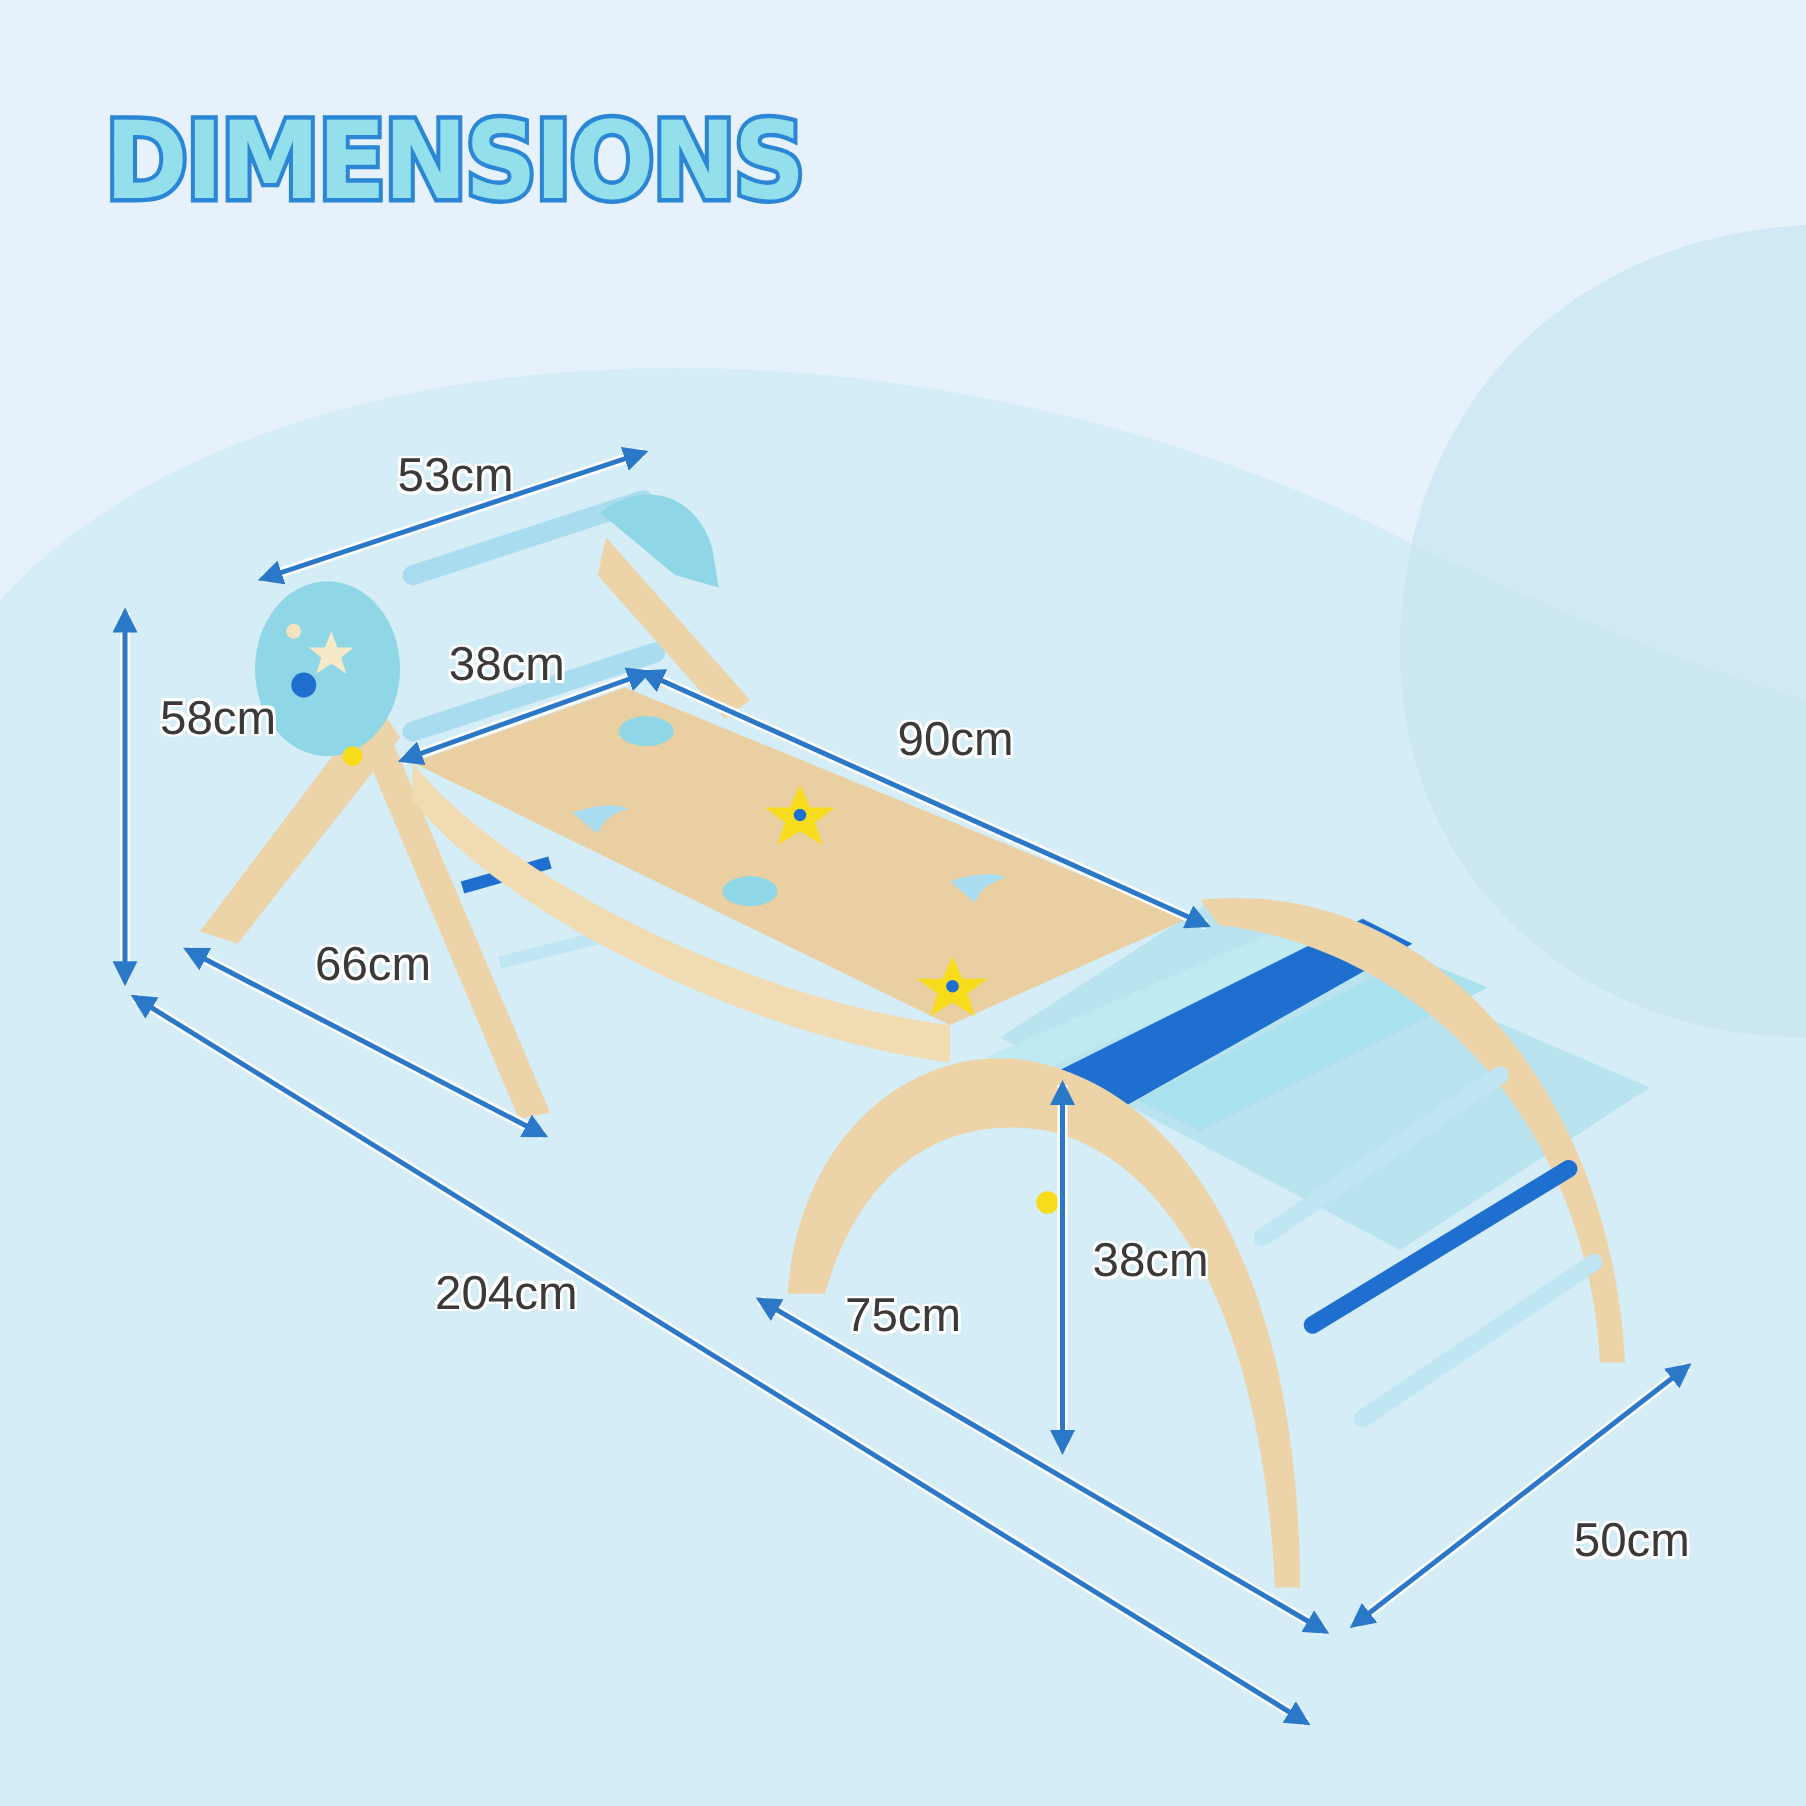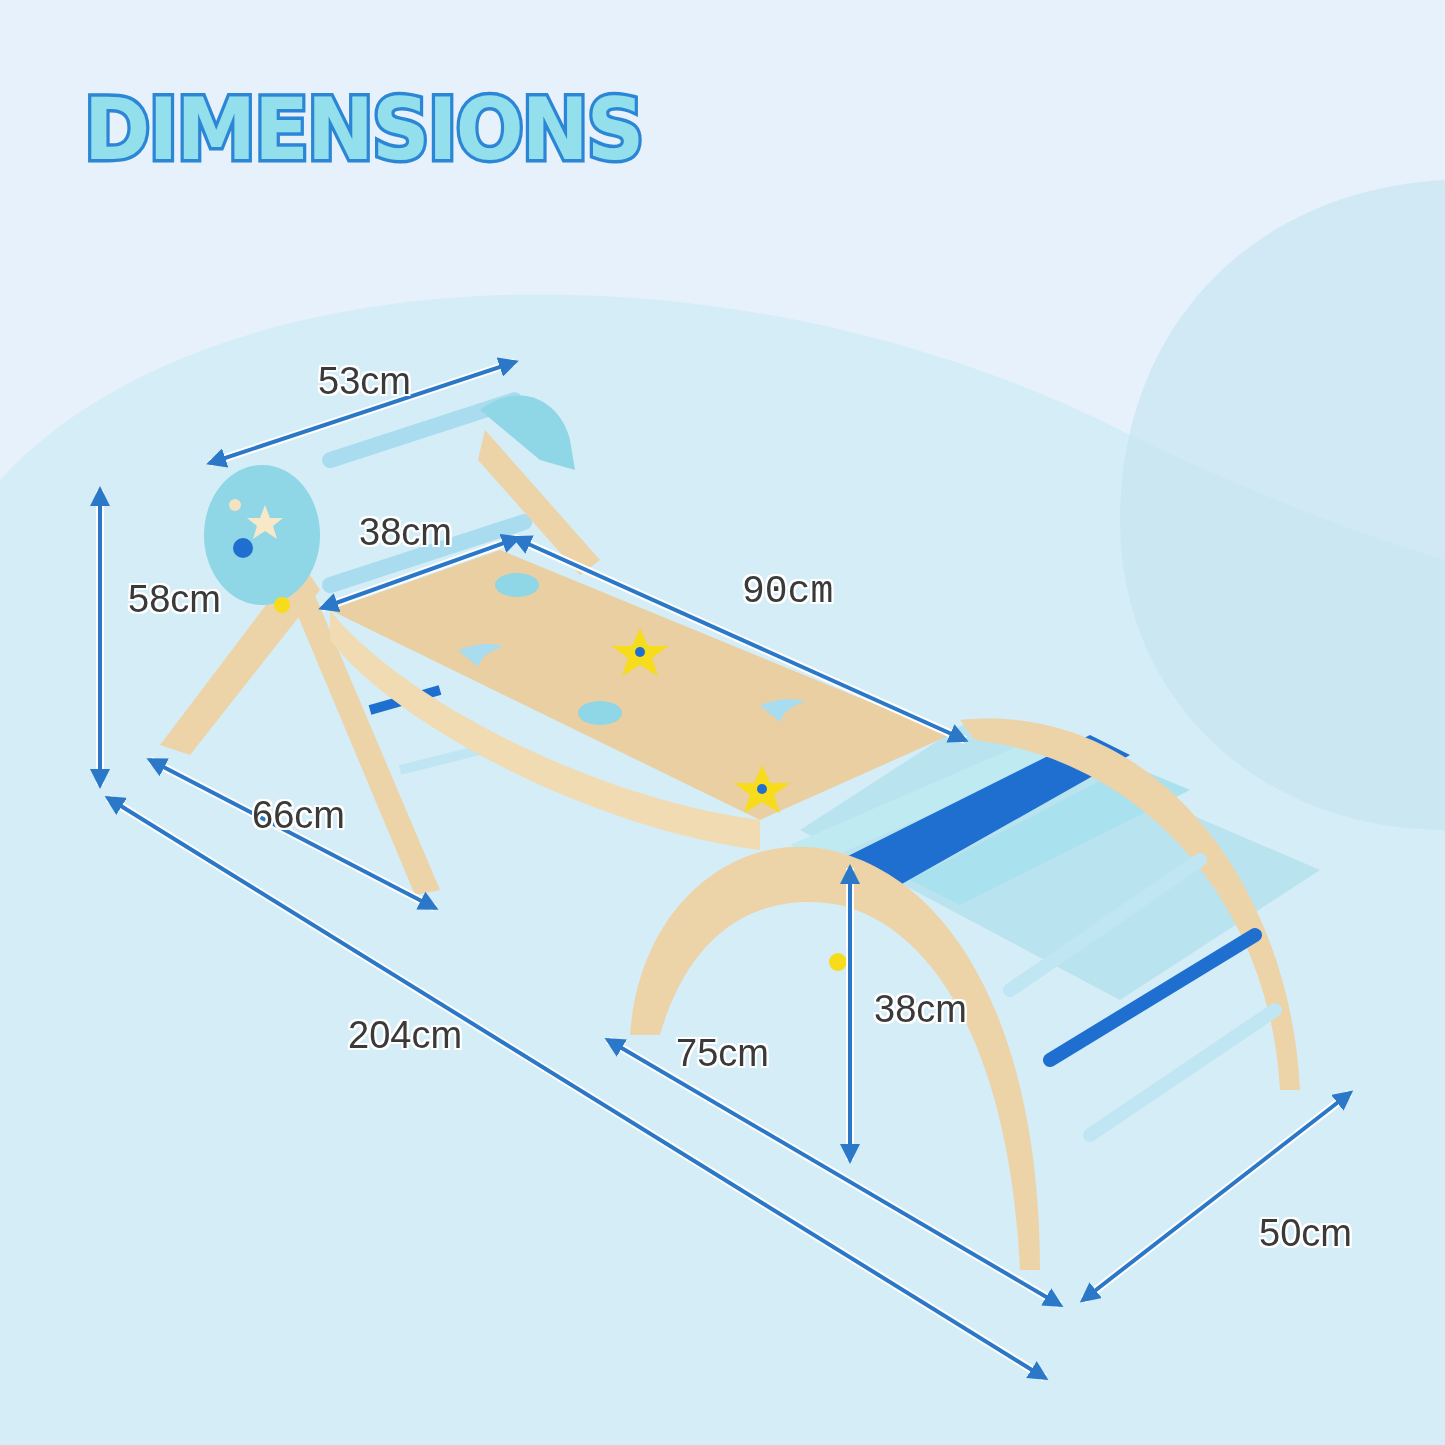--- a/index.html
+++ b/index.html
@@ -95,21 +95,21 @@
       <line x1="608" y1="1040" x2="1060" y2="1305"></line>
       <line x1="850" y1="868" x2="850" y2="1160"></line>
       <line x1="1083" y1="1300" x2="1350" y2="1093"></line>
     </g>
   </svg>
 
   <div class="title">DIMENSIONS</div>
 
   <div class="dim" style="left:306px;top:362px;">53cm</div>
   <div class="dim" style="left:347px;top:513px;">38cm</div>
-  <div class="dim" style="left:116px;top:580px;">58cm</div>
-  <div class="dim" style="left:730px;top:573px;font-family:Liberation Mono, monospace;">90cm</div>
-  <div class="dim" style="left:240px;top:753px;margin-top:43px;">66cm</div>
+  <div class="dim" style="left:116px;top:556px;">58cm</div>
+  <div class="dim" style="left:706px;top:573px;">90cm</div>
+  <div class="dim" style="left:240px;top:753px;">66cm</div>
   <div class="dim" style="left:336px;top:1016px;">204cm</div>
   <div class="dim" style="left:664px;top:1034px;">75cm</div>
   <div class="dim" style="left:862px;top:990px;">38cm</div>
   <div class="dim" style="left:1227px;top:1214px;margin-left:20px;">50cm</div>
 
 </div>
 
 </body></html>

